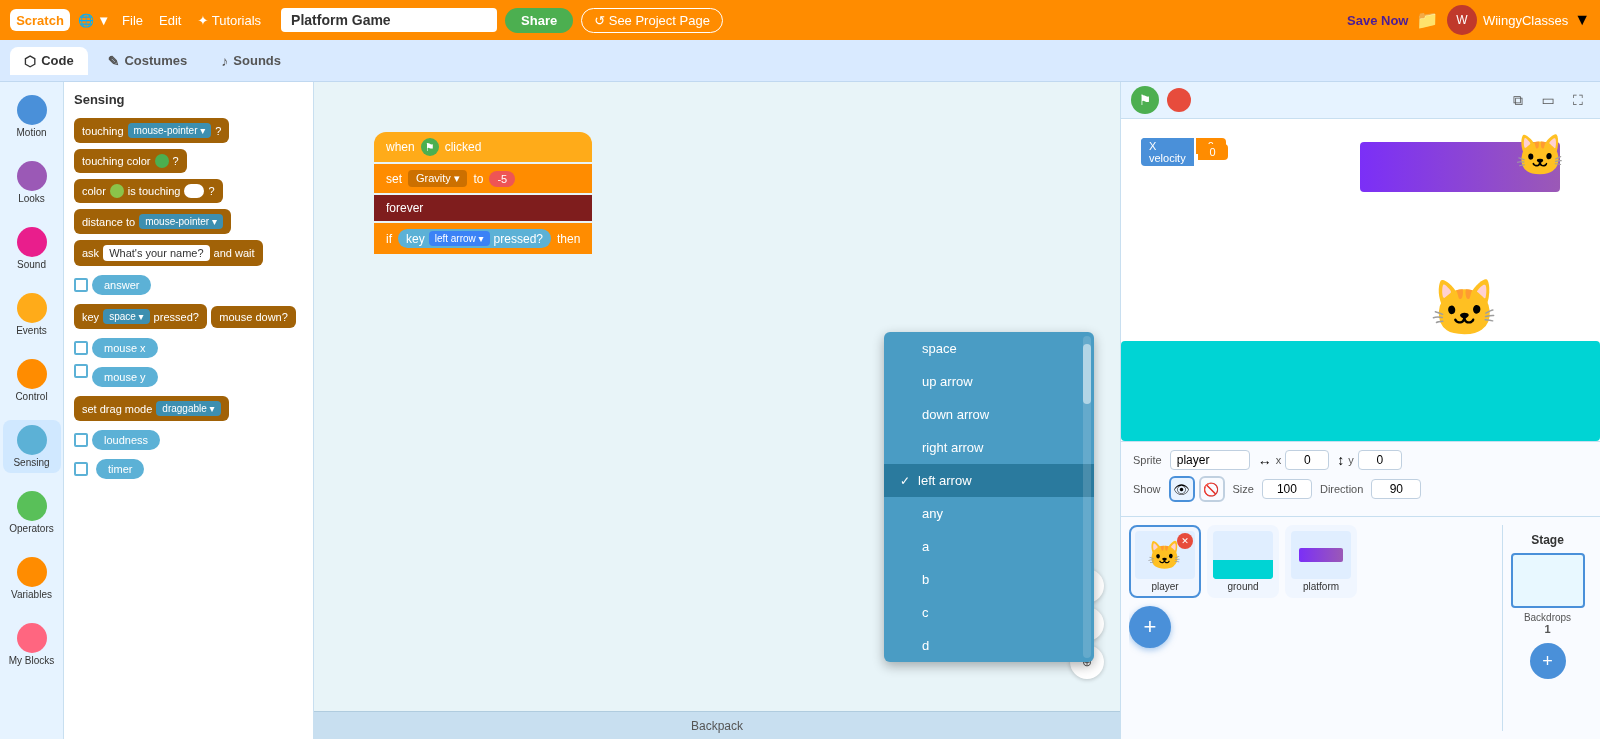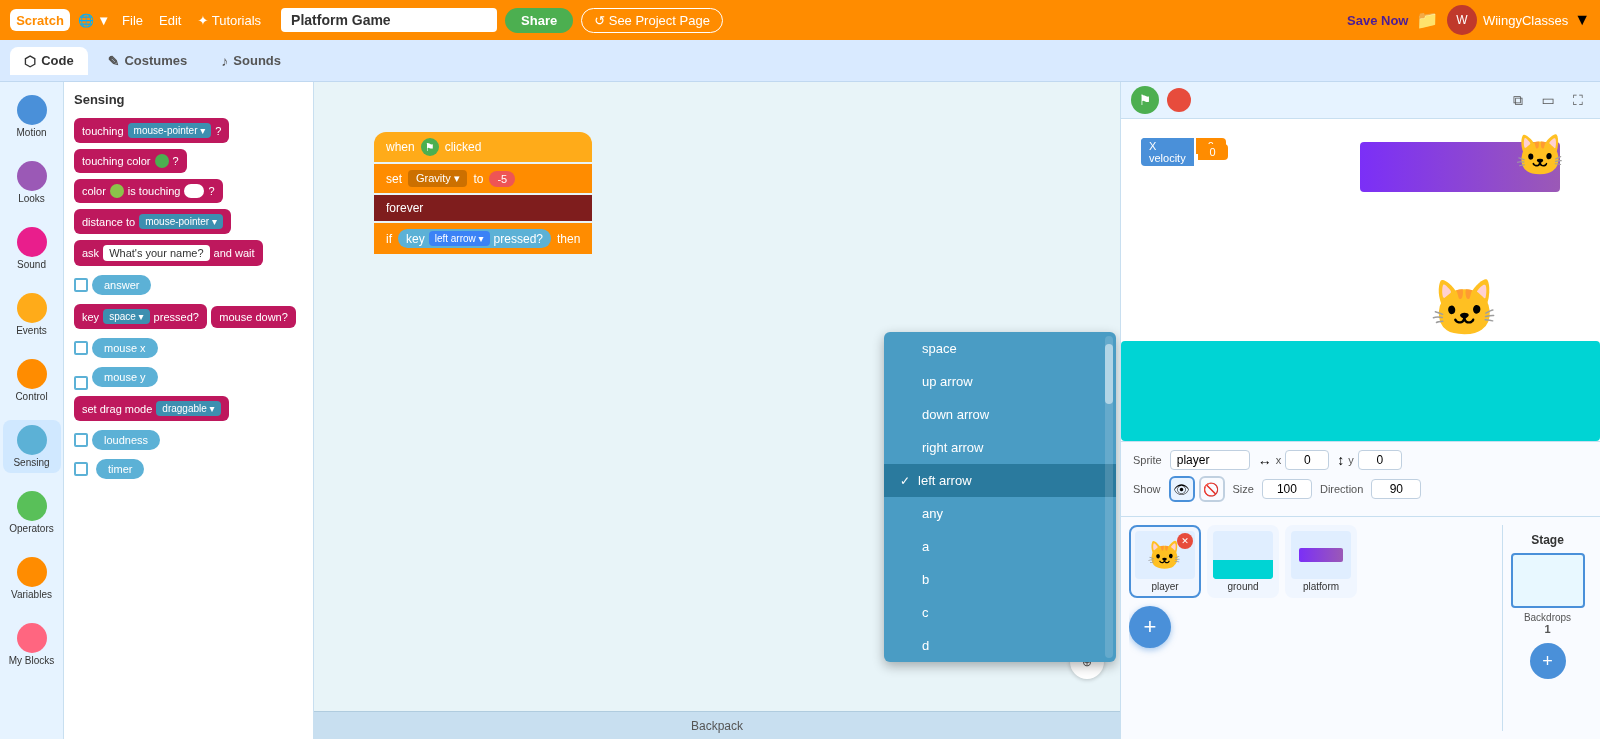--- a/index.html
+++ b/index.html
@@ -84,21 +84,21 @@
       width: 250px; background: #fff; overflow-y: auto; border-right: 1px solid #c8dff0;
       padding: 10px;
     }
     .blocks-title { font-size: 13px; font-weight: bold; color: #333; margin-bottom: 8px; }
     .block {
       display: inline-flex; align-items: center; gap: 4px;
       background: #5cb1d6; color: #fff; border-radius: 6px;
       padding: 5px 8px; font-size: 11px; margin: 3px 0; cursor: pointer;
       flex-wrap: wrap;
     }
-    .block.sensing { background: #be185d; }
+    .block.sensing { background: #a16207; }
     .block-dropdown {
       background: #3d8fb0; border-radius: 4px; padding: 2px 6px;
       font-size: 10px; display: inline-flex; align-items: center; gap: 3px;
     }
     .block-green-dot { width: 14px; height: 14px; background: #4caf50; border-radius: 50%; display: inline-block; }
     .block-white-oval { width: 20px; height: 14px; background: #fff; border-radius: 7px; display: inline-block; }
     .block-checkbox {
       width: 14px; height: 14px; background: #fff; border: 2px solid #5cb1d6; border-radius: 2px; flex-shrink: 0;
     }
     .block-reporter {
@@ -112,21 +112,21 @@
     }
 
     
     .code-block-group {
       position: absolute; top: 50px; left: 60px;
     }
 
     
     .dropdown-menu {
       position: absolute; top: 250px; left: 570px;
-      background: #4a9cc4; border-radius: 6px; width: 232px;
+      background: #4a9cc4; border-radius: 6px; width: 210px;
       z-index: 100; box-shadow: 0 4px 12px rgba(0,0,0,0.3);
       overflow: hidden;
     }
     .dropdown-item {
       padding: 9px 16px; font-size: 13px; color: #fff; cursor: pointer;
       display: flex; align-items: center; gap: 8px;
     }
     .dropdown-item.selected { background: #2a7a9e; }
     .dropdown-checkmark { font-size: 12px; }
 
@@ -437,21 +437,21 @@
       <span>mouse down?</span>
     </div>
 
     
     <div style="display:flex;align-items:center;gap:4px;margin:3px 0;">
       <div class="block-checkbox"></div>
       <div class="block-reporter">mouse x</div>
     </div>
 
     
-    <div style="display:flex;align-items:flex-end;gap:4px;margin:3px 0;">
+    <div style="display:flex;align-items:flex-start;gap:4px;margin:3px 0;">
       <div class="block-checkbox"></div>
       <div class="block-reporter">mouse y</div>
     </div>
 
     
     <div class="block sensing">
       <span>set drag mode</span>
       <span class="block-dropdown">draggable ▾</span>
     </div>
 

